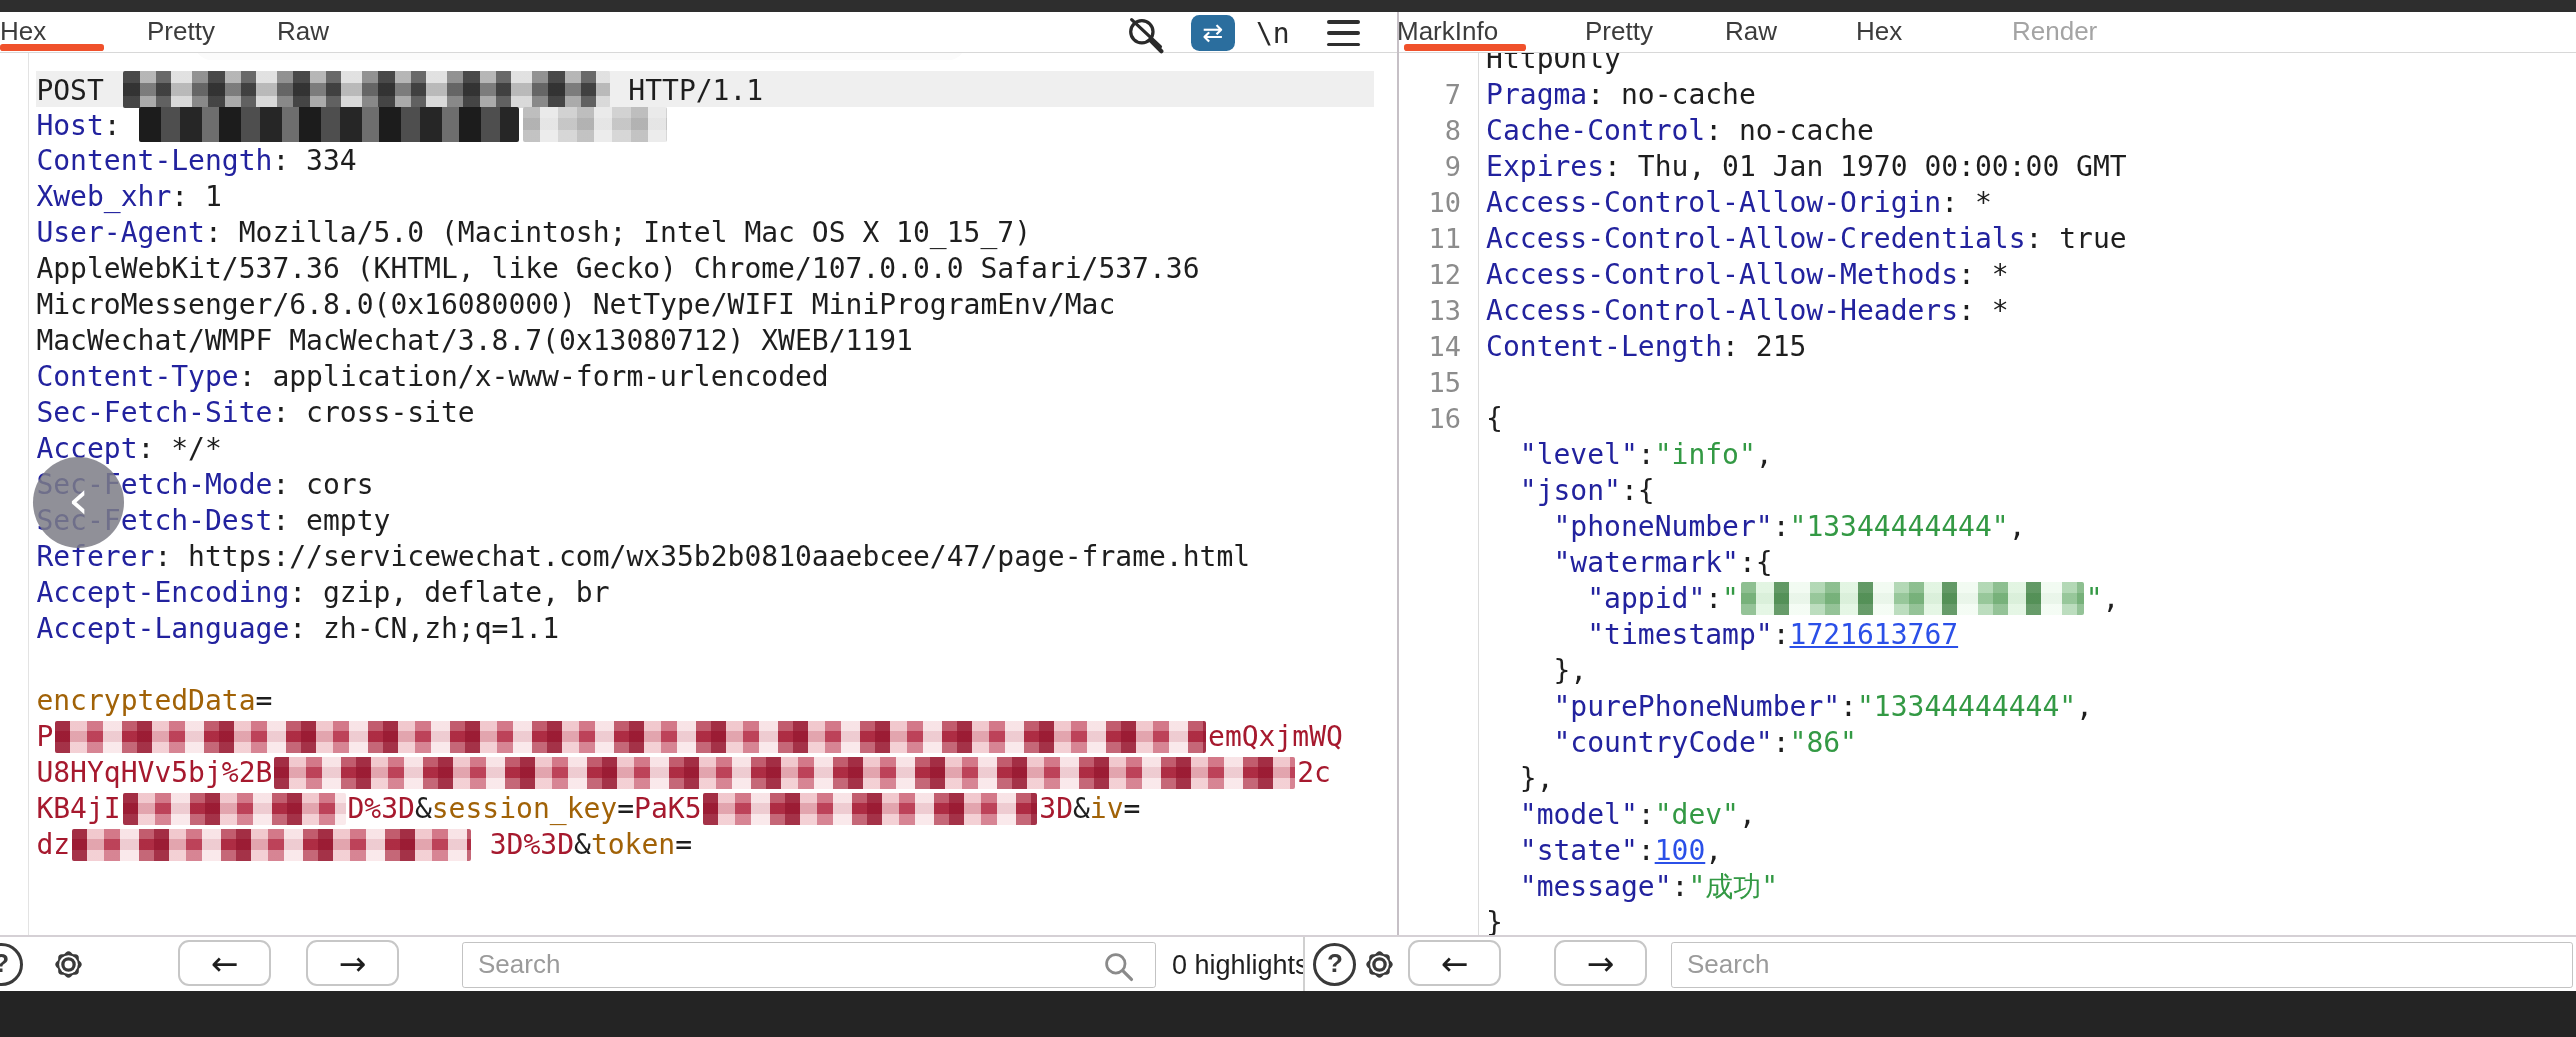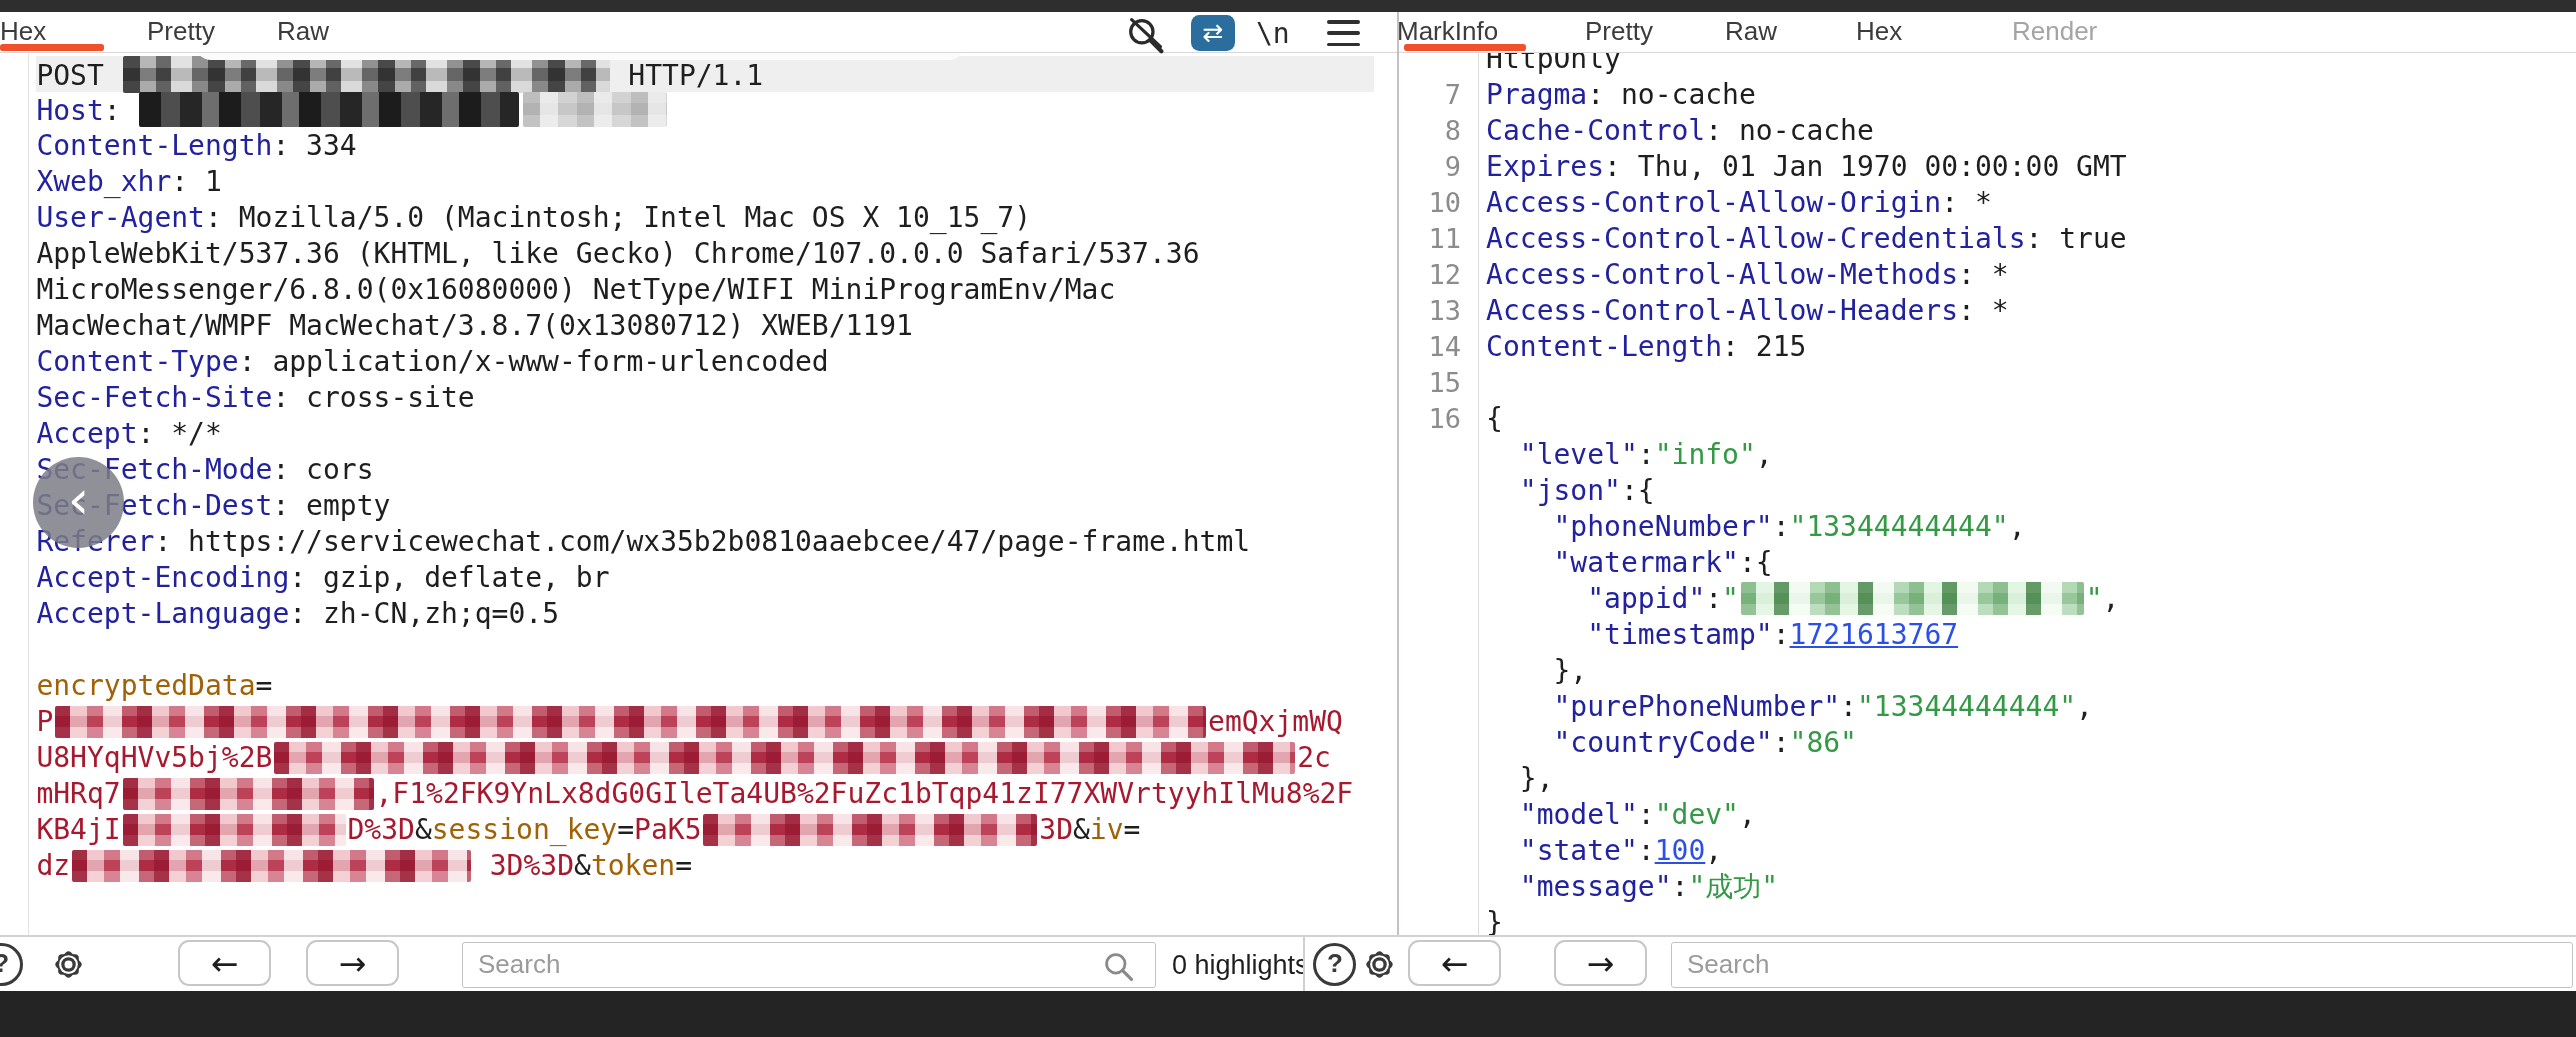--- a/index.html
+++ b/index.html
@@ -33,21 +33,21 @@
   #icon-search-off{left:1125px;}
   #icon-follow{left:1191px;width:44px;height:36px;background:#2b6e9e;border-radius:8.4px;
                color:#fff;text-align:center;font-size:25px;line-height:35px;font-family:"DejaVu Sans",sans-serif;}
   #icon-newline{left:1256px;font-family:"DejaVu Sans Mono",monospace;font-size:28px;color:#2a2a2a;top:16.7px;}
   #icon-menu{left:1327px;top:20.4px;}
   #icon-menu div{width:33px;height:3.7px;background:#2f2f2f;margin-bottom:7.4px;border-radius:1.9px;}
 
   
   .code-area{position:absolute;top:52px;height:883px;overflow:hidden;z-index:1;}
   #request-area{left:28px;width:1338px;border-left:1.9px solid #e3e3e3;padding-left:7.4px;}
-  #request-area .inner{padding-top:4px;}
+  #request-area .inner{padding-top:19px;}
   #response-area{left:1400px;width:1176px;}
   #response-area .inner{position:relative;top:-11px;}
   .code-line{height:36px;line-height:36px;white-space:pre;
              font-family:"DejaVu Sans Mono",monospace;font-size:28px;display:flex;}
   .code-line .lc{white-space:pre;}
   .hl{background:#efefef;}
   .gut{flex:none;width:61px;padding-right:16.7px;text-align:right;color:#8c8c8c;
        border-right:1.9px solid #dcdcdc;font-size:27px;}
   #response-area .lc{padding-left:7.4px;}
   .seg-k{color:#22229e;}
@@ -160,26 +160,25 @@
       <div class="code-line"><span class="lc"><span class="seg-v">AppleWebKit/537.36 (KHTML, like Gecko) Chrome/107.0.0.0 Safari/537.36</span></span></div>
       <div class="code-line"><span class="lc"><span class="seg-v">MicroMessenger/6.8.0(0x16080000) NetType/WIFI MiniProgramEnv/Mac</span></span></div>
       <div class="code-line"><span class="lc"><span class="seg-v">MacWechat/WMPF MacWechat/3.8.7(0x13080712) XWEB/1191</span></span></div>
       <div class="code-line"><span class="lc"><span class="seg-k">Content-Type</span><span class="seg-v">: application/x-www-form-urlencoded</span></span></div>
       <div class="code-line"><span class="lc"><span class="seg-k">Sec-Fetch-Site</span><span class="seg-v">: cross-site</span></span></div>
       <div class="code-line"><span class="lc"><span class="seg-k">Accept</span><span class="seg-v">: */*</span></span></div>
       <div class="code-line"><span class="lc"><span class="seg-k">Sec-Fetch-Mode</span><span class="seg-v">: cors</span></span></div>
       <div class="code-line"><span class="lc"><span class="seg-k">Sec-Fetch-Dest</span><span class="seg-v">: empty</span></span></div>
       <div class="code-line"><span class="lc"><span class="seg-k">Referer</span><span class="seg-v">: https://servicewechat.com/wx35b2b0810aaebcee/47/page-frame.html</span></span></div>
       <div class="code-line"><span class="lc"><span class="seg-k">Accept-Encoding</span><span class="seg-v">: gzip, deflate, br</span></span></div>
-      <div class="code-line"><span class="lc"><span class="seg-k">Accept-Language</span><span class="seg-v">: zh-CN,zh;q=0.5</span></span></div>
+      <div class="code-line"><span class="lc"><span class="seg-k">Accept-Language</span><span class="seg-v">: zh-CN,zh;q=1.1</span></span></div>
       <div class="code-line"><span class="lc"></span></div>
       <div class="code-line"><span class="lc"><span class="seg-p">encryptedData</span><span class="seg-v">=</span></span></div>
       <div class="code-line"><span class="lc"><span class="seg-r">P</span><span class="redact rd-red" style="width: 1151px;"></span><span class="seg-r">emQxjmWQ</span></span></div>
       <div class="code-line"><span class="lc"><span class="seg-r">U8HYqHVv5bj%2B</span><span class="redact rd-red" style="width: 1021px;"></span><span class="seg-r">2c</span></span></div>
-      <div class="code-line"><span class="lc"><span class="seg-r">mHRq7</span><span class="redact rd-red" style="width: 251px;"></span><span class="seg-r">,F1%2FK9YnLx8dG0GIleTa4UB%2FuZc1bTqp41zI77XWVrtyyhIlMu8%2F</span></span></div>
       <div class="code-line"><span class="lc"><span class="seg-r">KB4jI</span><span class="redact rd-red" style="width: 223px;"></span><span class="seg-r">D%3D</span><span class="seg-v">&amp;</span><span class="seg-p">session_key</span><span class="seg-v">=</span><span class="seg-r">PaK5</span><span class="redact rd-red" style="width: 334px;"></span><span class="seg-r">3D</span><span class="seg-v">&amp;</span><span class="seg-p">iv</span><span class="seg-v">=</span></span></div>
       <div class="code-line"><span class="lc"><span class="seg-r">dz</span><span class="redact rd-red" style="width: 399px;"></span><span class="seg-v"> </span><span class="seg-r">3D%3D</span><span class="seg-v">&amp;</span><span class="seg-p">token</span><span class="seg-v">=</span></span></div>
     </div>
 </div>
 
 <div id="float-btn">‹</div>
 
 <div id="panel-divider"></div>
 
 <div id="right-tabbar" class="tabbar">

